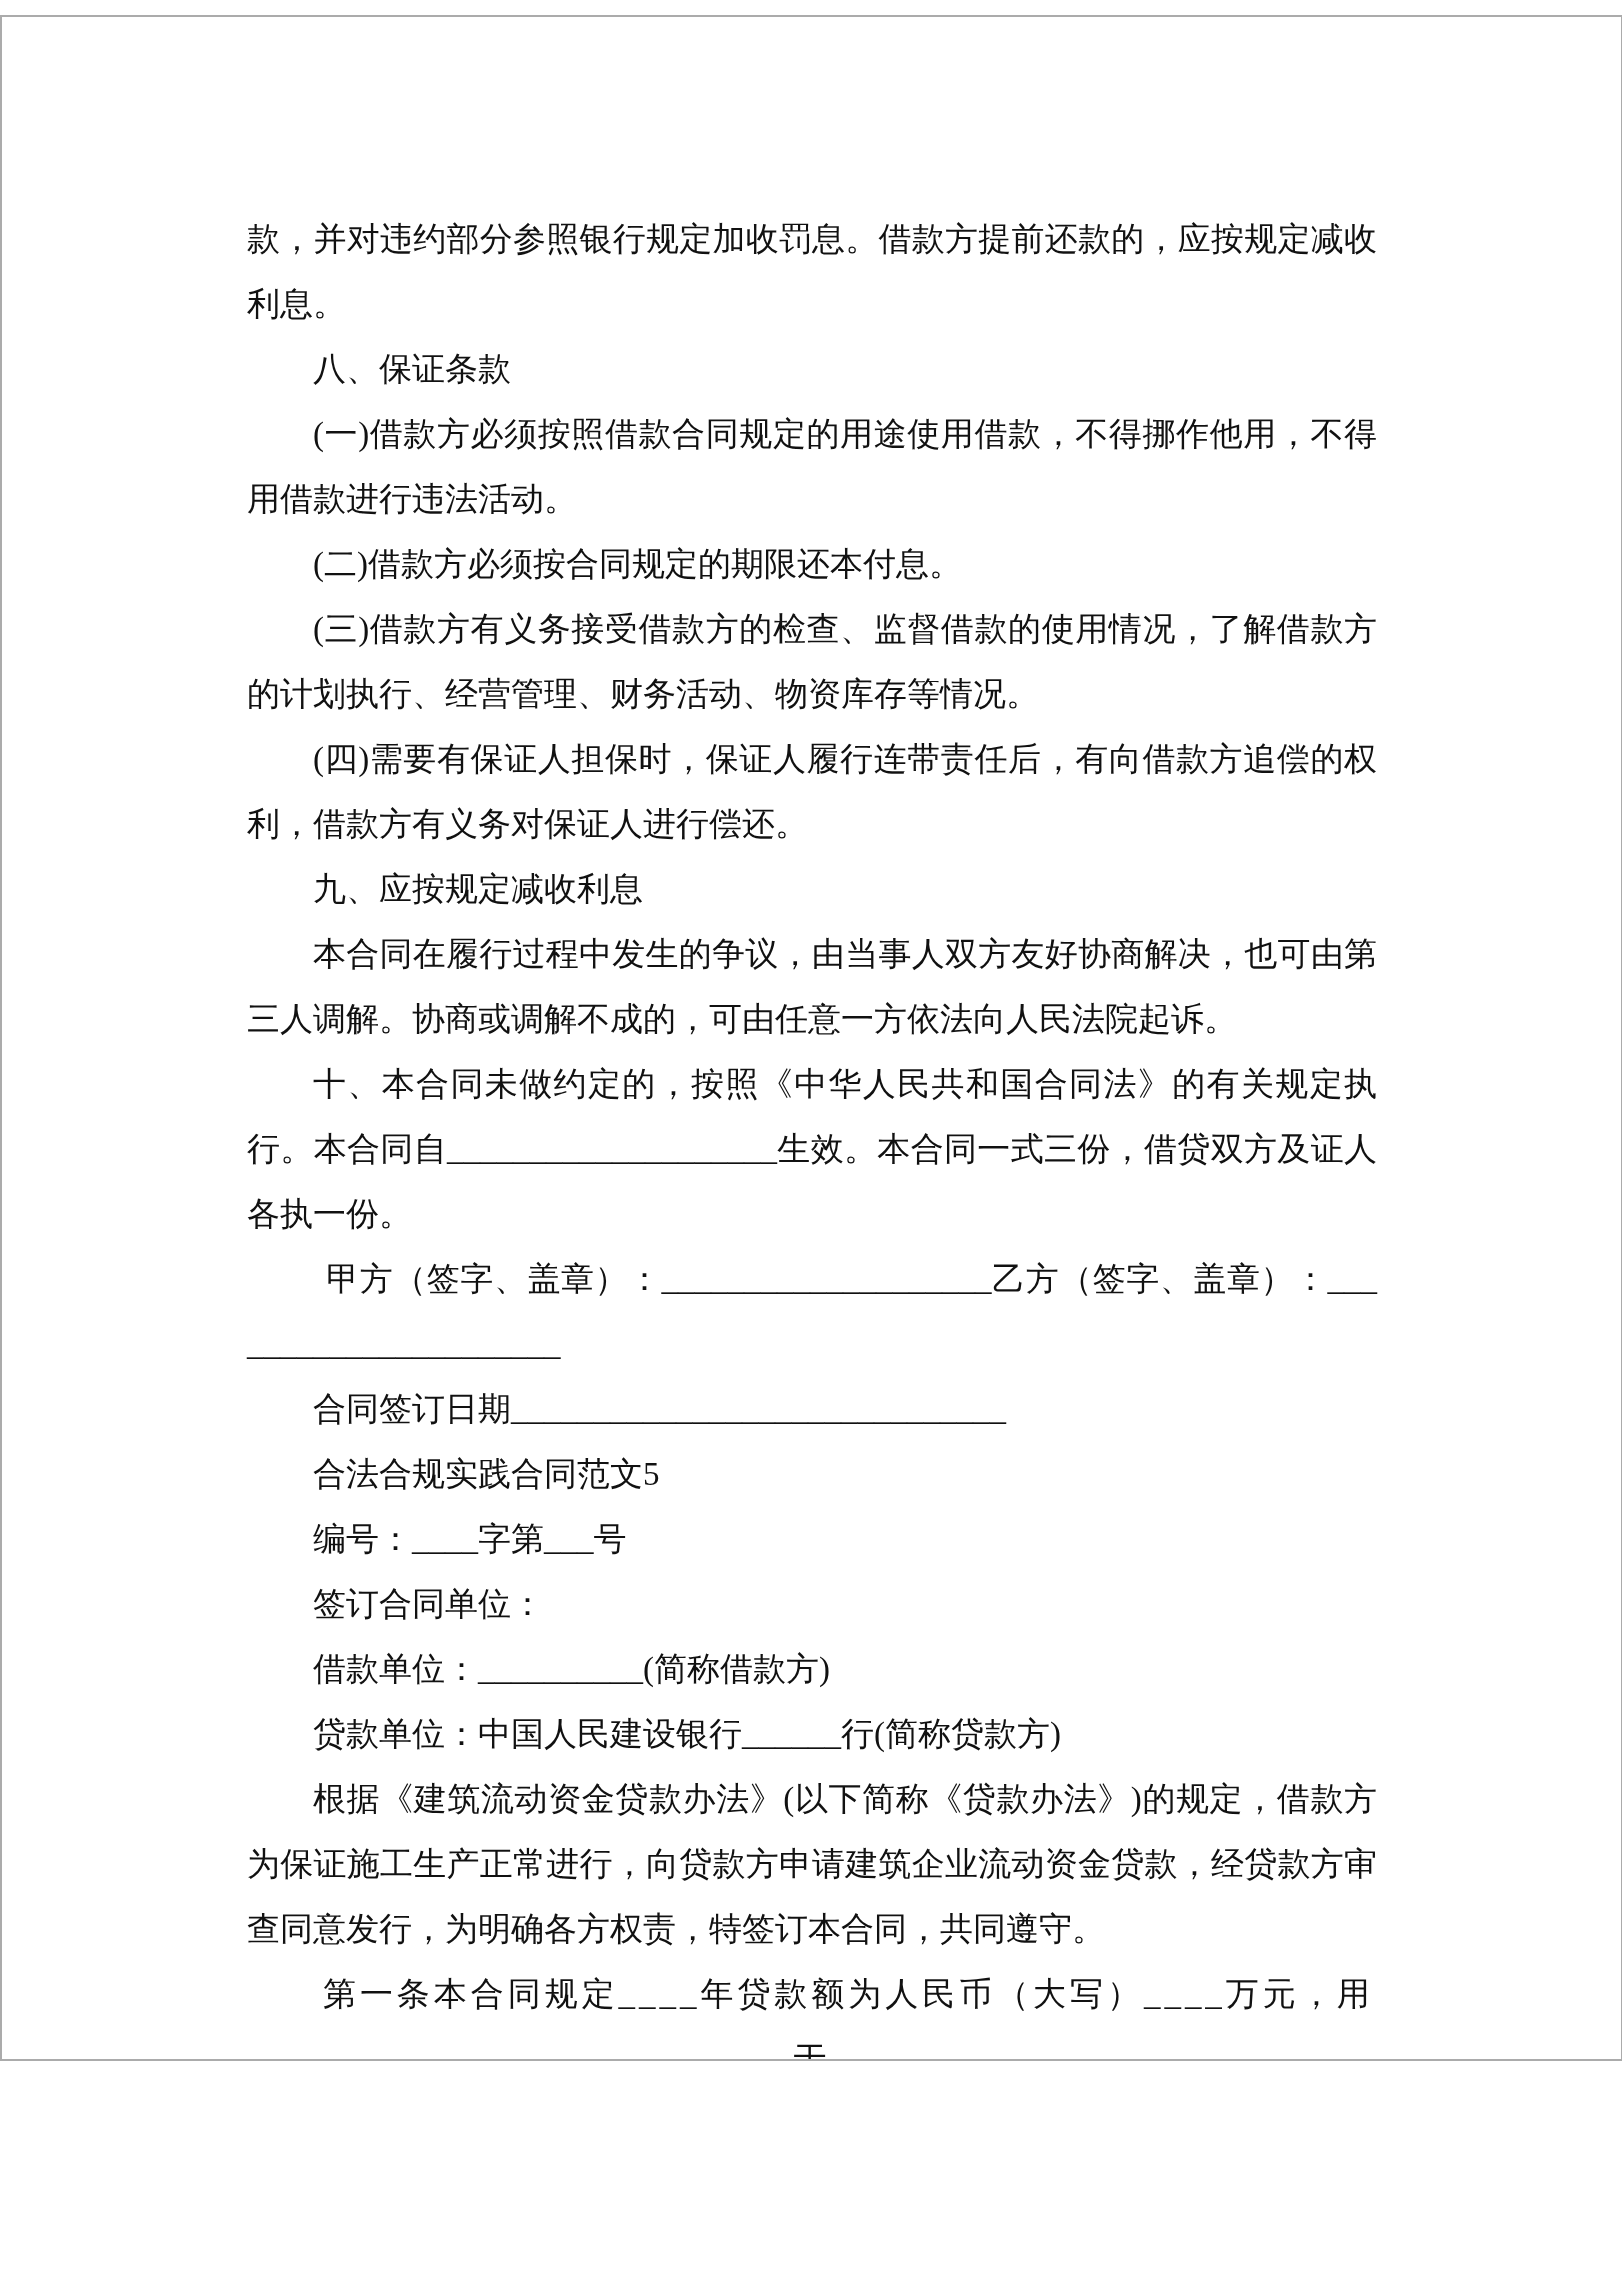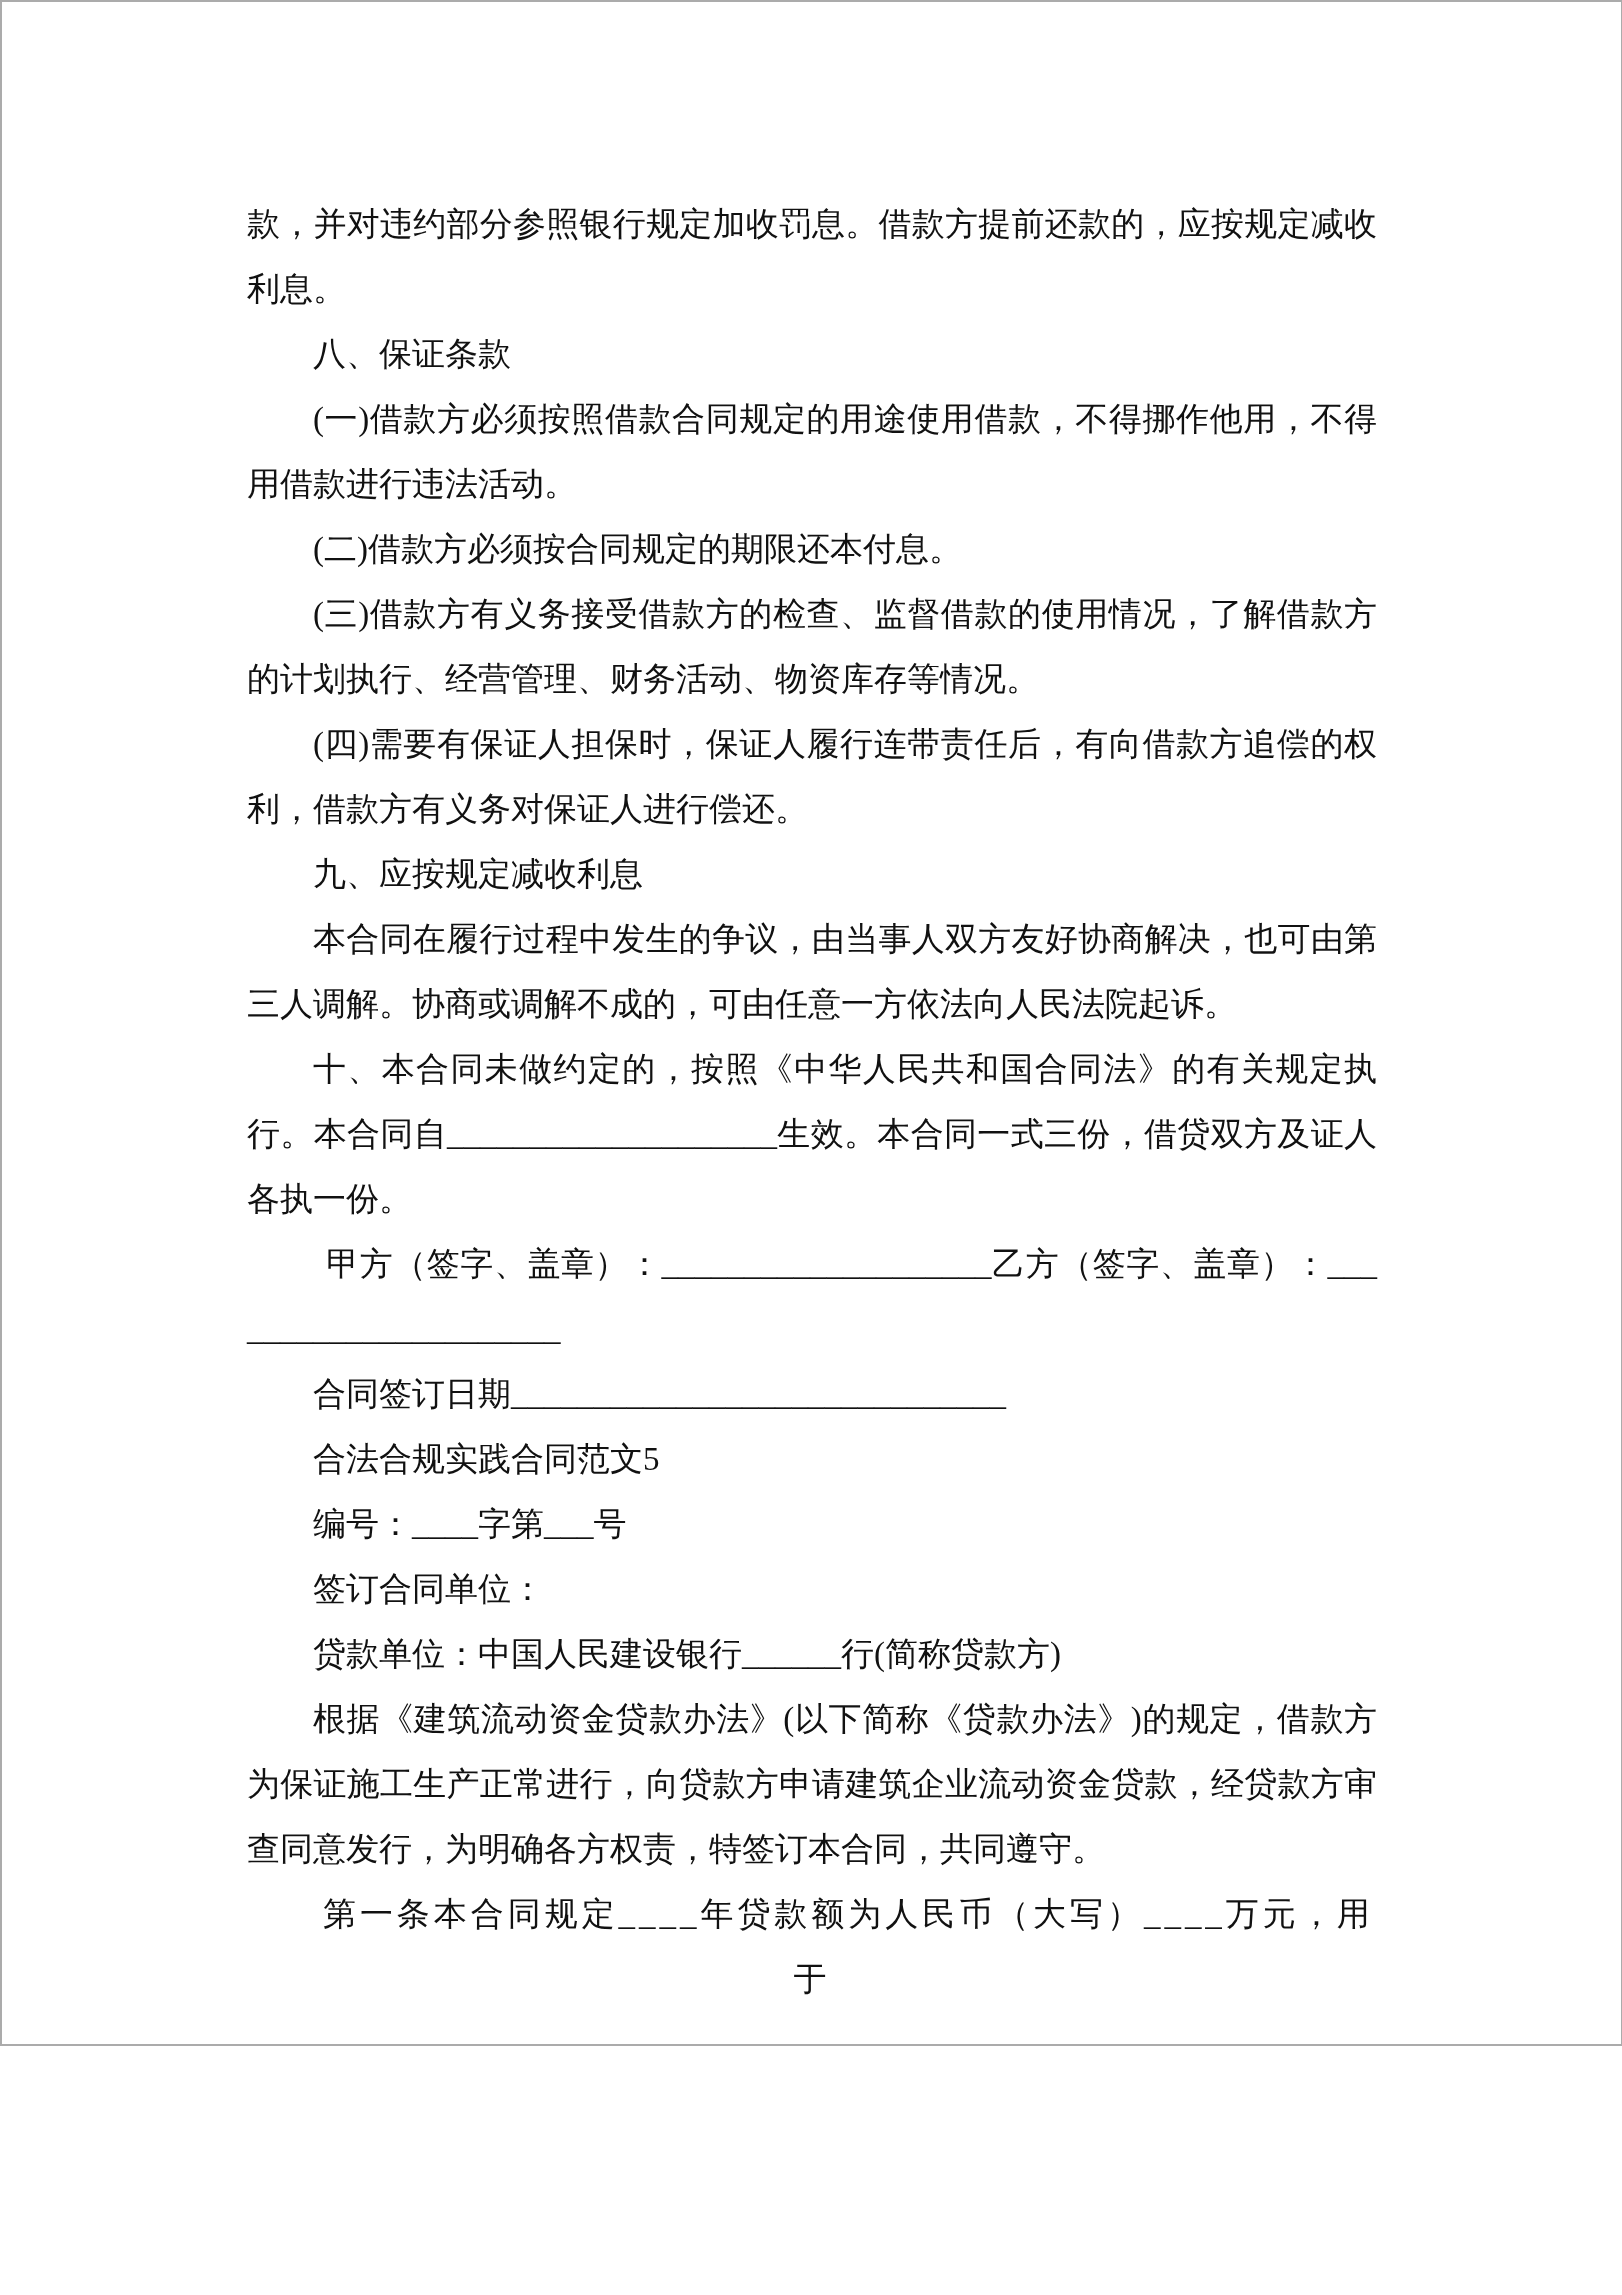--- a/index.html
+++ b/index.html
@@ -13,20 +13,21 @@
     height: 2046px;
     box-sizing: border-box;
     background: #ffffff;
     border: 2px solid #ababab;
     padding: 190px 244px 0 245px;
     font-family: "Liberation Serif", "DejaVu Serif", serif;
     font-size: 33px;
     line-height: 65px;
     color: #111111;
     overflow: hidden;
+    margin-top: 15px;
   }
   .doc-body p {
     margin: 0;
     padding: 0;
     text-align: justify;
     word-break: break-all;
     overflow-wrap: break-word;
   }
   .doc-body p.flush   { text-indent: 0; }
   .doc-body p.indent  { text-indent: 2em; }
@@ -45,18 +46,19 @@
       <p class="indent">(三)借款方有义务接受借款方的检查、监督借款的使用情况，了解借款方的计划执行、经营管理、财务活动、物资库存等情况。</p>
       <p class="indent">(四)需要有保证人担保时，保证人履行连带责任后，有向借款方追偿的权利，借款方有义务对保证人进行偿还。</p>
       <p class="indent">九、应按规定减收利息</p>
       <p class="indent">本合同在履行过程中发生的争议，由当事人双方友好协商解决，也可由第三人调解。协商或调解不成的，可由任意一方依法向人民法院起诉。</p>
       <p class="indent">十、本合同未做约定的，按照《中华人民共和国合同法》的有关规定执行。本合同自____________________生效。本合同一式三份，借贷双方及证人各执一份。</p>
       <p class="indent-wide">甲方（签字、盖章）：____________________乙方（签字、盖章）：______________________</p>
       <p class="indent">合同签订日期______________________________</p>
       <p class="indent">合法合规实践合同范文5</p>
       <p class="indent">编号：____字第___号</p>
       <p class="indent">签订合同单位：</p>
+      <p class="indent">借款单位：__________(简称借款方)</p>
       <p class="indent">贷款单位：中国人民建设银行______行(简称贷款方)</p>
       <p class="indent">根据《建筑流动资金贷款办法》(以下简称《贷款办法》)的规定，借款方为保证施工生产正常进行，向贷款方申请建筑企业流动资金贷款，经贷款方审查同意发行，为明确各方权责，特签订本合同，共同遵守。</p>
       <p class="spaced">第一条本合同规定____年贷款额为人民币（大写）____万元，用于</p>
     </main>
 </div>
 
 
 </body></html>

